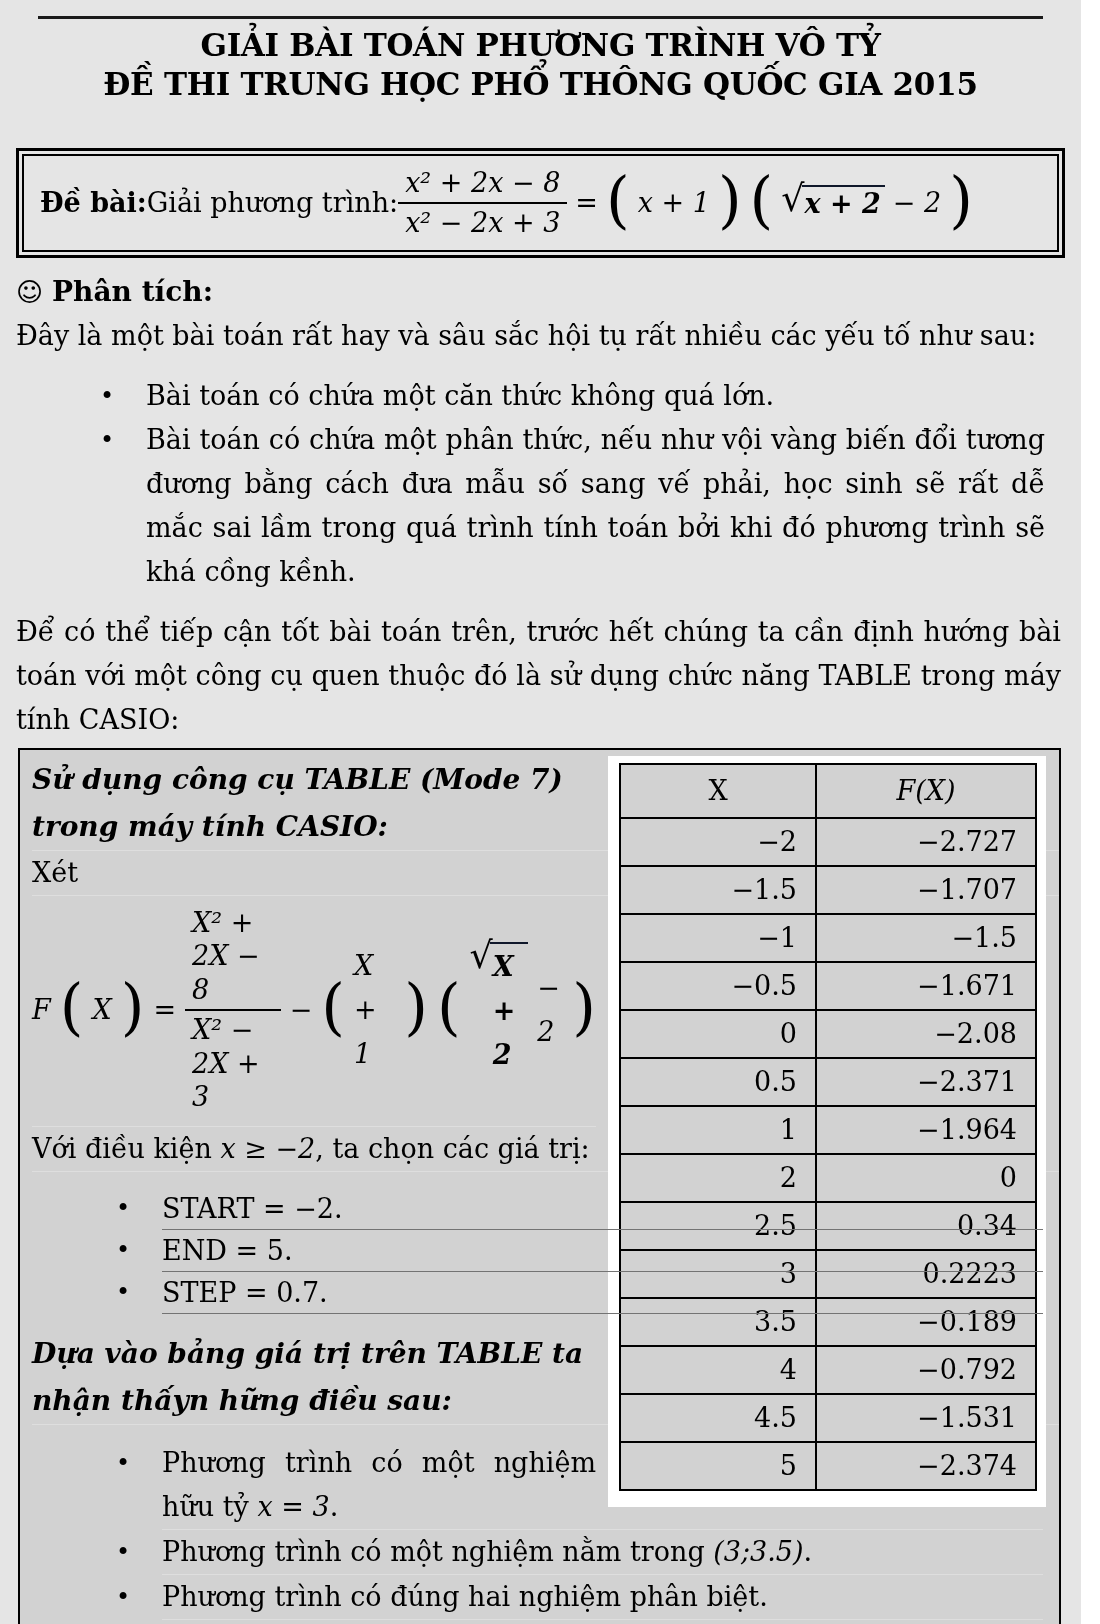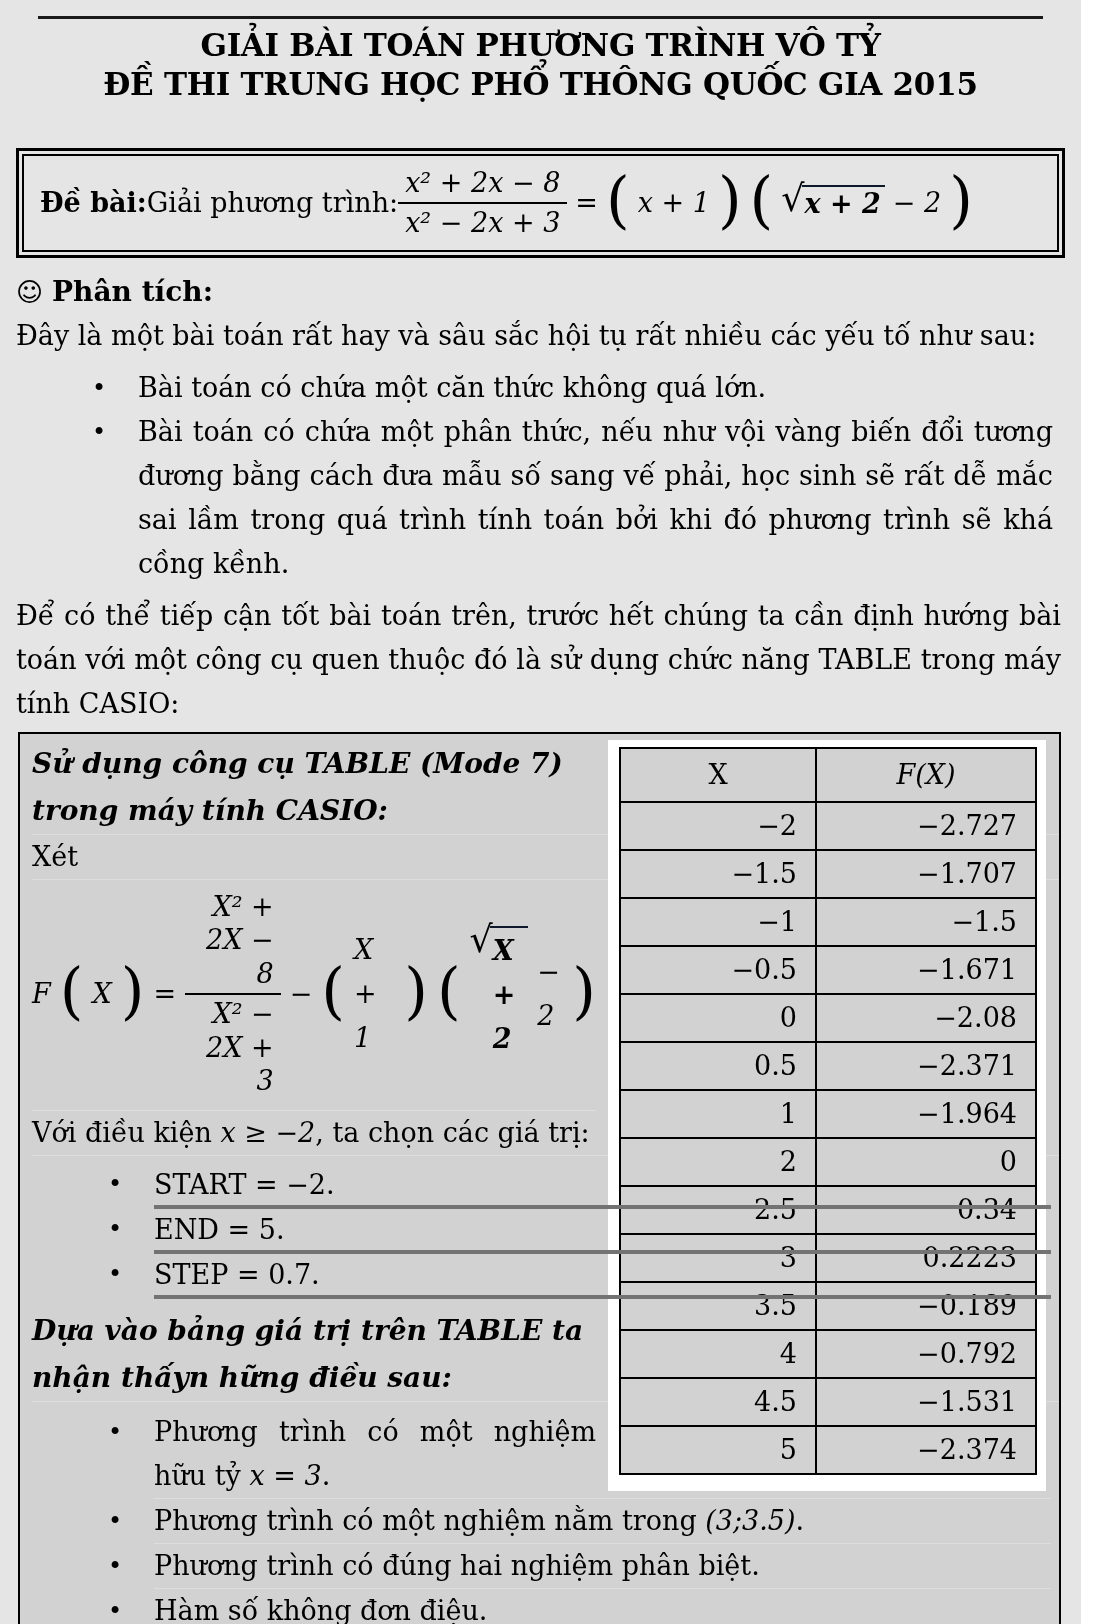--- a/index.html
+++ b/index.html
@@ -24,51 +24,51 @@
     padding: 10px 16px;
     min-height: 82px;
     display: flex; align-items: center; 
     font-size: 27px;
   }
   .b { font-weight: bold; }
   .bi { font-weight: bold; font-style: italic; }
   .it { font-style: italic; }
 
   
-  .frac { display: inline-flex; flex-direction: column; text-align: right; vertical-align: middle; font-style: italic; line-height: 1.25; }
+  .frac { display: inline-flex; flex-direction: column; text-align: left; vertical-align: middle; font-style: italic; line-height: 1.25; }
   .frac .num { border-bottom: 2px solid #000; padding: 0 7px 2px 7px; }
   .frac .den { padding: 2px 7px 0 7px; }
   .bigp { font-size: 225%; font-weight: 400; line-height: 0; vertical-align: middle; position: relative; top: -3px; }
   .sqrt { display: inline-flex; align-items: flex-start; font-style: italic; }
   .sqrt .sq-sym { font-style: normal; font-size: 135%; line-height: 1; margin-right: -3px; transform: translateY(-4px); }
   .sqrt .rad { border-top: 2px solid #0f172a; padding: 1px 4px 0 3px; font-weight: bold; }
   .mrow { display: inline-flex; align-items: center; gap: 8px; }
 
   
   .analysis { margin: 12px 20px 0 16px; font-size: 27px; line-height: 44px; }
   .an-heading { font-size: 28px; }
   .smiley { font-family: "DejaVu Sans", sans-serif; font-size: 26px; }
   .analysis p { margin: 0; text-align: justify; }
-  ul.doc-list { margin: 8px; padding: 0 0 0 114px; list-style: none; }
+  ul.doc-list { margin: 16px; padding: 0 0 0 114px; list-style: none; }
   ul.doc-list li { position: relative; text-align: justify; }
   ul.doc-list li::before { content: "•"; position: absolute; left: -46px; font-size: 24px; }
 
   
   .gray-box {
     margin: 6px 20px 0 18px;
     background: #d2d2d2;
     border: 2px solid #000; border-bottom: none;
     padding: 6px 0 14px 12px;
     min-height: 960px;
     font-size: 27px; line-height: 44px;
   }
   .gray-box .blk { border-bottom: 1px solid #dedede; }
   .casio-heading { font-size: 28px; line-height: 47px; }
   .formula-row { display: flex; align-items: center; gap: 9px; padding: 10px 0 12px 0; font-size: 27px; }
-  ul.doc-list.tight li { line-height: 41px; border-bottom: 4px solid #737373; }
+  ul.doc-list.tight li { line-height: 41px; border-bottom: 1px solid #737373; }
   ul.doc-list.obs li { border-bottom: 1px solid #dedede; }
 
   
   .table-float {
     float: right;
     background: #fff;
     padding: 7px 9px 16px 11px;
     margin: 0 13px 8px 12px;
   }
   table.val-table { border-collapse: collapse; background: #d2d2d2; }

